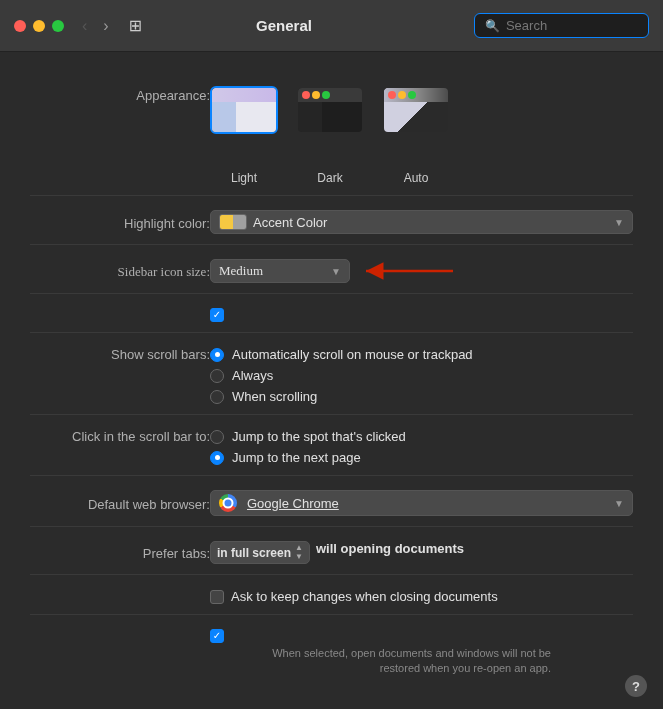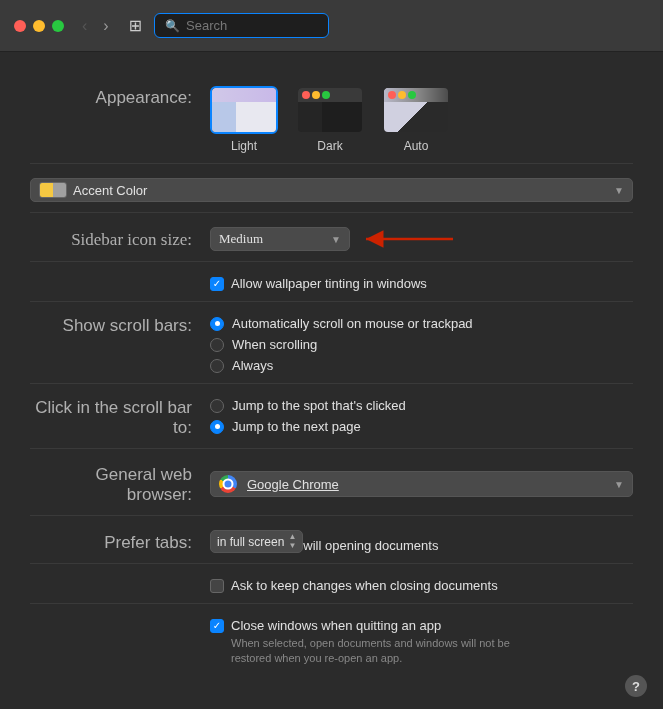--- a/index.html
+++ b/index.html
@@ -93,22 +93,22 @@
     
     .content {
       padding: 20px 30px;
       height: calc(709px - 52px);
       overflow-y: auto;
     }
 
     .row-label {
       width: 180px;
       text-align: right;
-      padding-right: 18px;
-      font-size: 17px;
+      padding-right: 0;
+      font-size: 13px;
       color: #b0b0b0;
       flex-shrink: 0;
       padding-top: 2px;
     }
 
     .row-content {
       flex: 1;
     }
 
     
@@ -130,20 +130,21 @@
       overflow: hidden;
       border: 2px solid transparent;
       margin-bottom: 5px;
     }
     .appearance-thumb.selected {
       border-color: #0a84ff;
     }
     .appearance-label {
       font-size: 12px;
       color: #ccc;
+      margin-top: 32px;
     }
 
     
     .color-dots {
       display: flex;
       gap: 6px;
       align-items: center;
       flex-wrap: wrap;
     }
     .color-dot {
@@ -295,20 +296,21 @@
       justify-content: center;
     }
 
     
     .sub-text {
       font-size: 11px;
       color: #888;
       margin-top: 3px;
       line-height: 1.4;
       max-width: 320px;
+      text-align: right;
     }
 
     
     .chrome-icon {
       width: 18px;
       height: 18px;
       border-radius: 50%;
       background: conic-gradient(#4285f4 0deg 120deg, #ea4335 120deg 240deg, #fbbc05 240deg 300deg, #34a853 300deg 360deg);
       position: relative;
       flex-shrink: 0;
@@ -454,20 +456,21 @@
   <div class="traffic-lights">
     <div class="traffic-light tl-close"></div>
     <div class="traffic-light tl-minimize"></div>
     <div class="traffic-light tl-maximize"></div>
   </div>
   <div class="nav-buttons">
     <button class="nav-btn disabled">‹</button>
     <button class="nav-btn">›</button>
   </div>
   <button class="grid-btn">⊞</button>
+  <div class="title">General</div>
   <div class="search-box">
     <span style="color:#888;font-size:12px;">🔍</span>
     <input class="search-input" type="text" placeholder="Search" style="">
   </div>
 </div>
 
 <div class="content">
 
   <div class="settings-section">
     <div style="display:flex;align-items:flex-start;">
@@ -512,20 +515,21 @@
             <span class="appearance-label">Auto</span>
           </div>
         </div>
       </div>
     </div>
   </div>
 
 
   <div class="settings-section">
     <div style="display:flex;align-items:center;">
+      <div class="row-label">Highlight color:</div>
       <div class="row-content">
         <div class="dropdown">
           <div class="highlight-swatch"></div>
           <span>Accent Color</span>
           <span class="dropdown-arrow">▼</span>
         </div>
       </div>
     </div>
   </div>
 
@@ -553,44 +557,43 @@
   </div>
 
   <div class="settings-section">
     <div style="display:flex;align-items:center;">
       <div class="row-label"></div>
       <div class="row-content">
         <label class="checkbox-row">
           <div class="checkbox">
             <span class="checkmark">✓</span>
           </div>
-          <span>Allow wallpaper tinting in windows</span>
         </label>
       </div>
     </div>
   </div>
 
   <div class="settings-section">
     <div style="display:flex;align-items:flex-start;">
       <div class="row-label" style="padding-top:0;">Show scroll bars:</div>
       <div class="row-content">
         <div class="radio-group">
           <label class="radio-row">
             <div class="radio selected">
               <div class="radio-dot"></div>
             </div>
             <span>Automatically scroll on mouse or trackpad</span>
           </label>
           <label class="radio-row">
             <div class="radio"></div>
-            <span>When scrolling</span>
+            <span>Always</span>
           </label>
           <label class="radio-row">
             <div class="radio"></div>
-            <span>Always</span>
+            <span>When scrolling</span>
           </label>
         </div>
       </div>
     </div>
   </div>
 
   <div class="settings-section">
     <div style="display:flex;align-items:flex-start;">
       <div class="row-label" style="padding-top:0;">Click in the scroll bar to:</div>
       <div class="row-content">
@@ -605,35 +608,35 @@
             </div>
             <span>Jump to the next page</span>
           </label>
         </div>
       </div>
     </div>
   </div>
 
   <div class="settings-section">
     <div style="display:flex;align-items:center;">
-      <div class="row-label">General web browser:</div>
+      <div class="row-label">Default web browser:</div>
       <div class="row-content">
         <div class="dropdown">
           <div class="chrome-icon"></div>
           <span style="margin-left:4px;text-decoration:underline;">Google Chrome</span>
           <span class="dropdown-arrow">▼</span>
         </div>
       </div>
     </div>
   </div>
 
   <div class="settings-section">
     <div style="display:flex;align-items:center;">
       <div class="row-label">Prefer tabs:</div>
-      <div class="row-content" style="display:flex;align-items:flex-end;font-size:13px;">
+      <div class="row-content" style="display:flex;align-items:flex-start;gap:6px;font-size:13px;font-weight:bold;">
         <div class="inline-dropdown">
           <span>in full screen</span>
           <div class="inline-arrow">
             <span>▲</span>
             <span>▼</span>
           </div>
         </div>
         <span>will opening documents</span>
       </div>
     </div>
@@ -652,21 +655,20 @@
   </div>
 
   <div class="settings-section">
     <div style="display:flex;align-items:flex-start;">
       <div class="row-label"></div>
       <div class="row-content">
         <label class="checkbox-row">
           <div class="checkbox">
             <span class="checkmark">✓</span>
           </div>
-          <span>Close windows when quitting an app</span>
         </label>
         <div class="sub-text" style="margin-left:21px;">When selected, open documents and windows will not be restored when you re-open an app.</div>
       </div>
     </div>
   </div>
 
 </div>
 
 <button class="help-btn">?</button>
 

